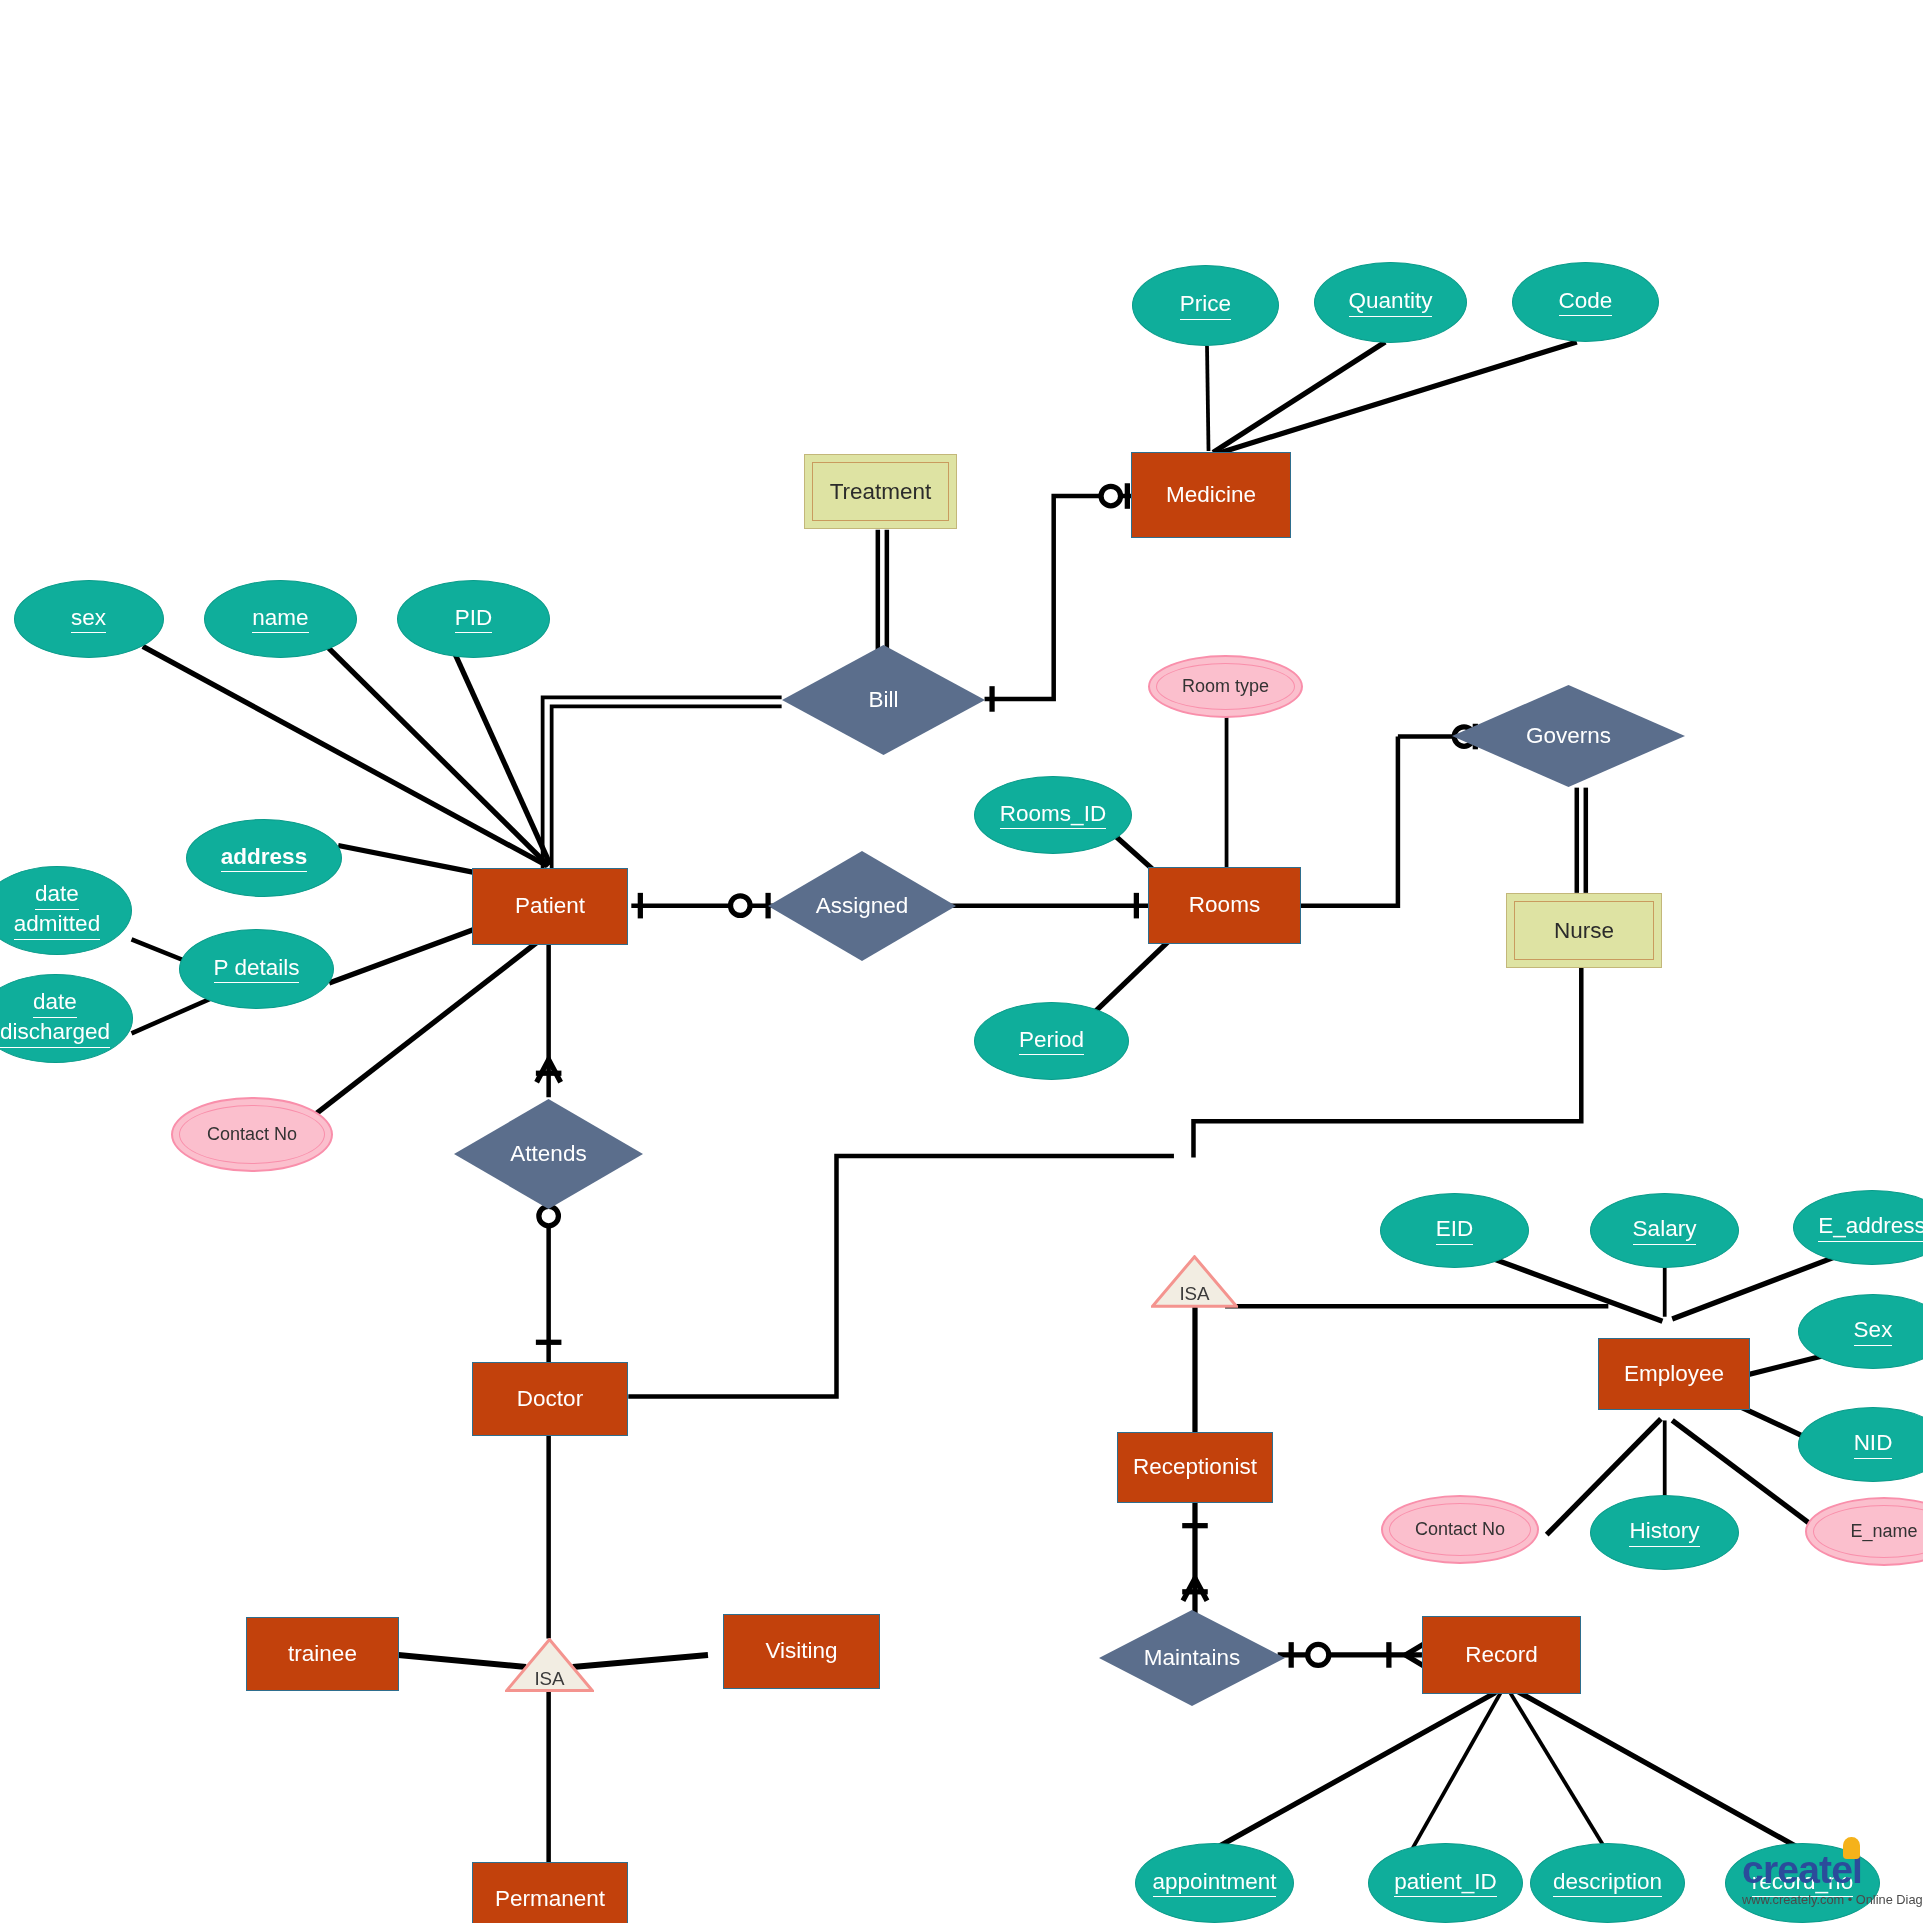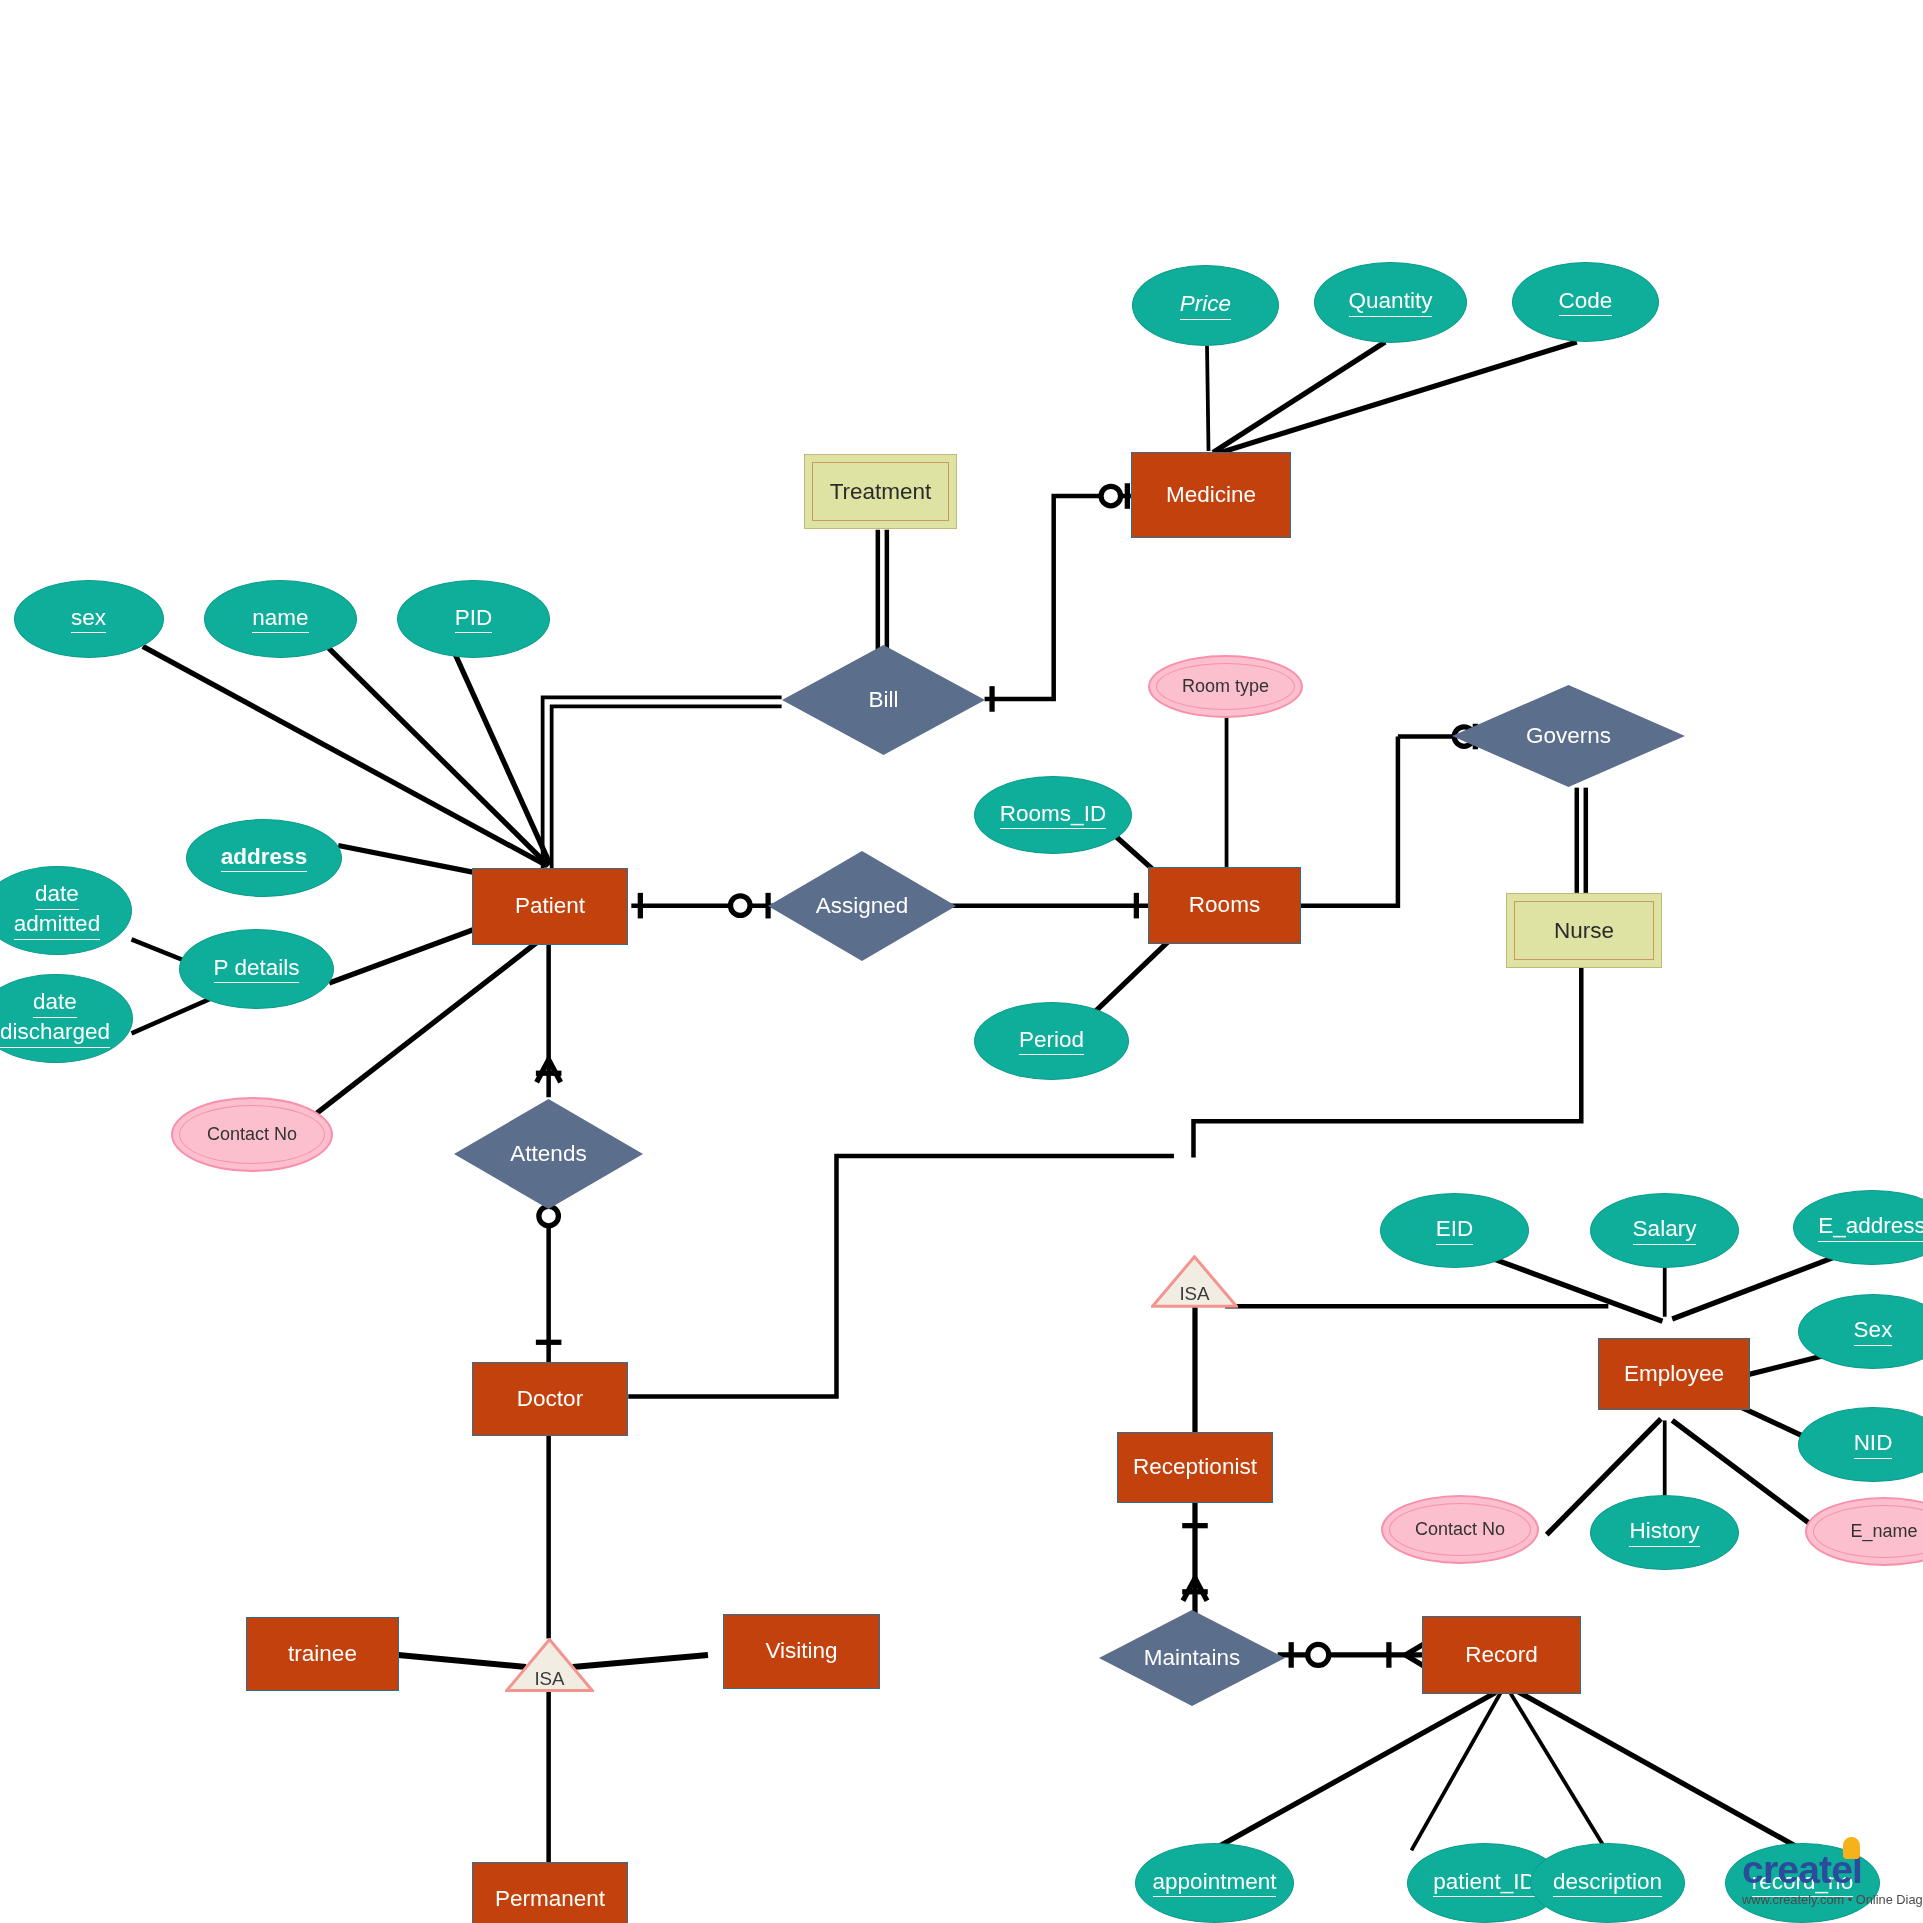--- a/index.html
+++ b/index.html
@@ -161,21 +161,21 @@
       <path d="M2392,2458 L2018,2250" stroke-width="7"></path>
 
       <path d="M730,1910 L730,2180" stroke-width="6"></path>
 
       <path d="M700,2218 L530,2202" stroke-width="8"></path>
       <path d="M762,2218 L942,2202" stroke-width="8"></path>
       <path d="M730,2250 L730,2480" stroke-width="6"></path>
     </g>
   </svg>
 
-  <div class="node attr" style="left:1132px;top:265px;width:147px;height:81px;font-style:italic;">
+  <div class="node attr" style="left:1132px;top:265px;width:147px;height:81px;">
     <span class="u">Price</span>
   </div>
   <div class="node attr" style="left:1314px;top:262px;width:153px;height:81px;">
     <span class="u">Quantity</span>
   </div>
   <div class="node attr" style="left:1512px;top:262px;width:147px;height:80px;">
     <span class="u">Code</span>
   </div>
 
   <div class="node entity" style="left:1131px;top:452px;width:160px;height:86px;">
@@ -311,21 +311,21 @@
     <span>Maintains</span>
   </div>
 
   <div class="node entity" style="left:1422px;top:1616px;width:159px;height:78px;">
     <span>Record</span>
   </div>
 
   <div class="node attr" style="left:1135px;top:1843px;width:159px;height:80px;">
     <span class="u">appointment</span>
   </div>
-  <div class="node attr" style="left:1407px;top:1843px;width:155px;height:80px;justify-content:center;">
+  <div class="node attr" style="left:1368px;top:1843px;width:155px;height:80px;justify-content:center;">
     <span class="u">patient_ID</span>
   </div>
   <div class="node attr" style="left:1530px;top:1843px;width:155px;height:80px;">
     <span class="u">description</span>
   </div>
   <div class="node attr" style="left:1725px;top:1843px;width:155px;height:80px;">
     <span class="u">record_no</span>
   </div>
 
   <div class="isa-wrap" style="left:505px;top:1638px;width:89px;height:54px;">

